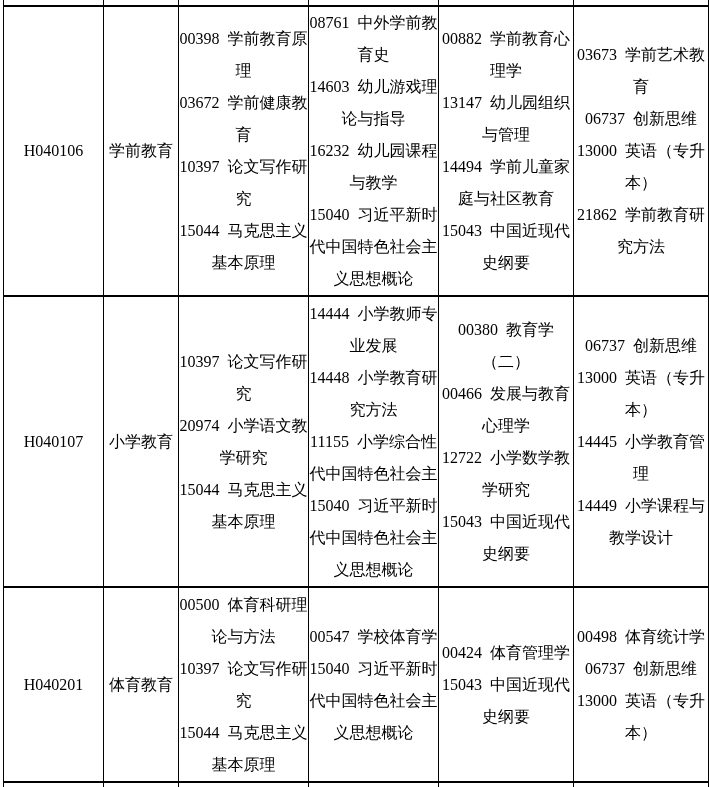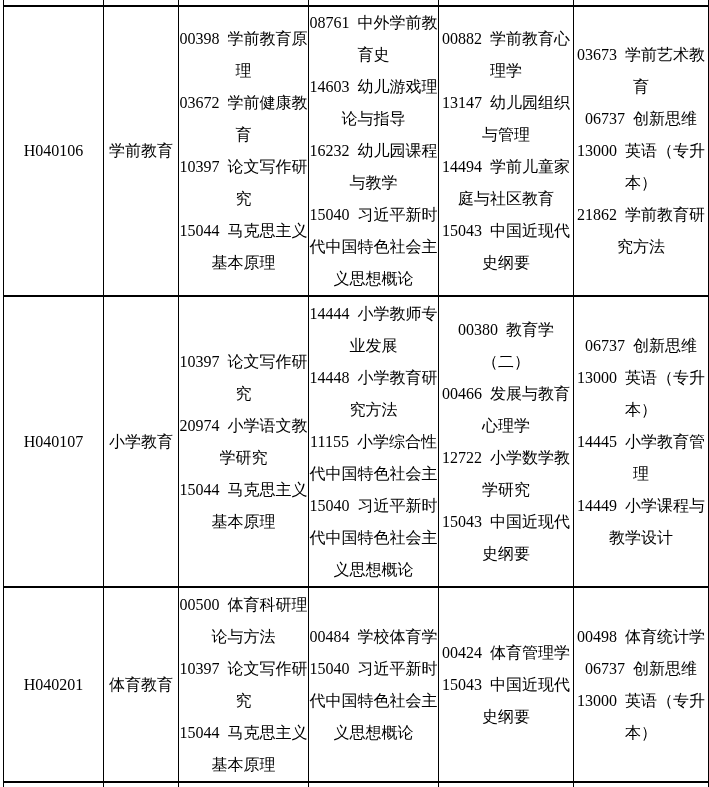--- a/index.html
+++ b/index.html
@@ -173,21 +173,21 @@
           </td>
           <td>
             <div class="line">00500 体育科研理</div>
             <div class="line">论与方法</div>
             <div class="line">10397 论文写作研</div>
             <div class="line">究</div>
             <div class="line">15044 马克思主义</div>
             <div class="line">基本原理</div>
           </td>
           <td>
-            <div class="line">00484 学校体育学</div>
+            <div class="line">00547 学校体育学</div>
             <div class="line">15040 习近平新时</div>
             <div class="line">代中国特色社会主</div>
             <div class="line">义思想概论</div>
           </td>
           <td>
             <div class="line">00424 体育管理学</div>
             <div class="line">15043 中国近现代</div>
             <div class="line">史纲要</div>
           </td>
           <td>

